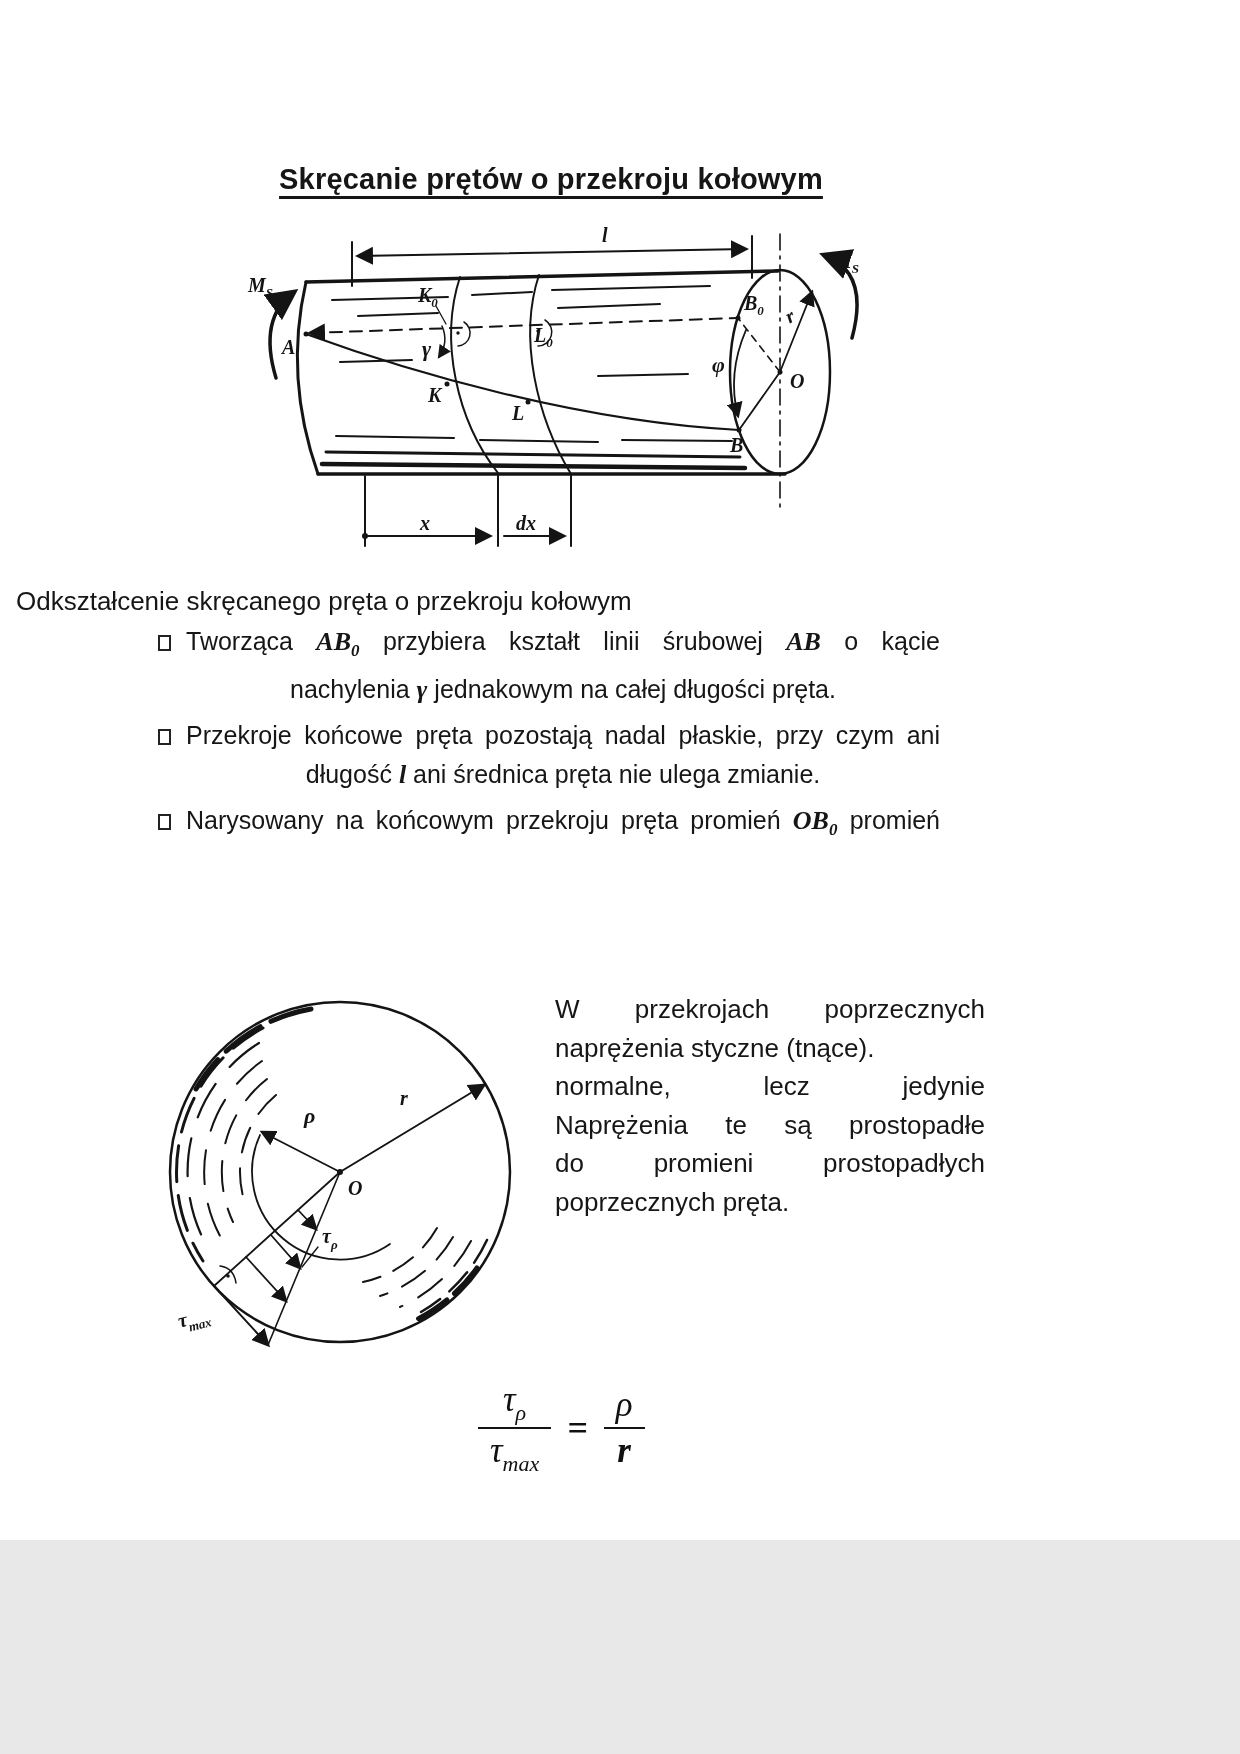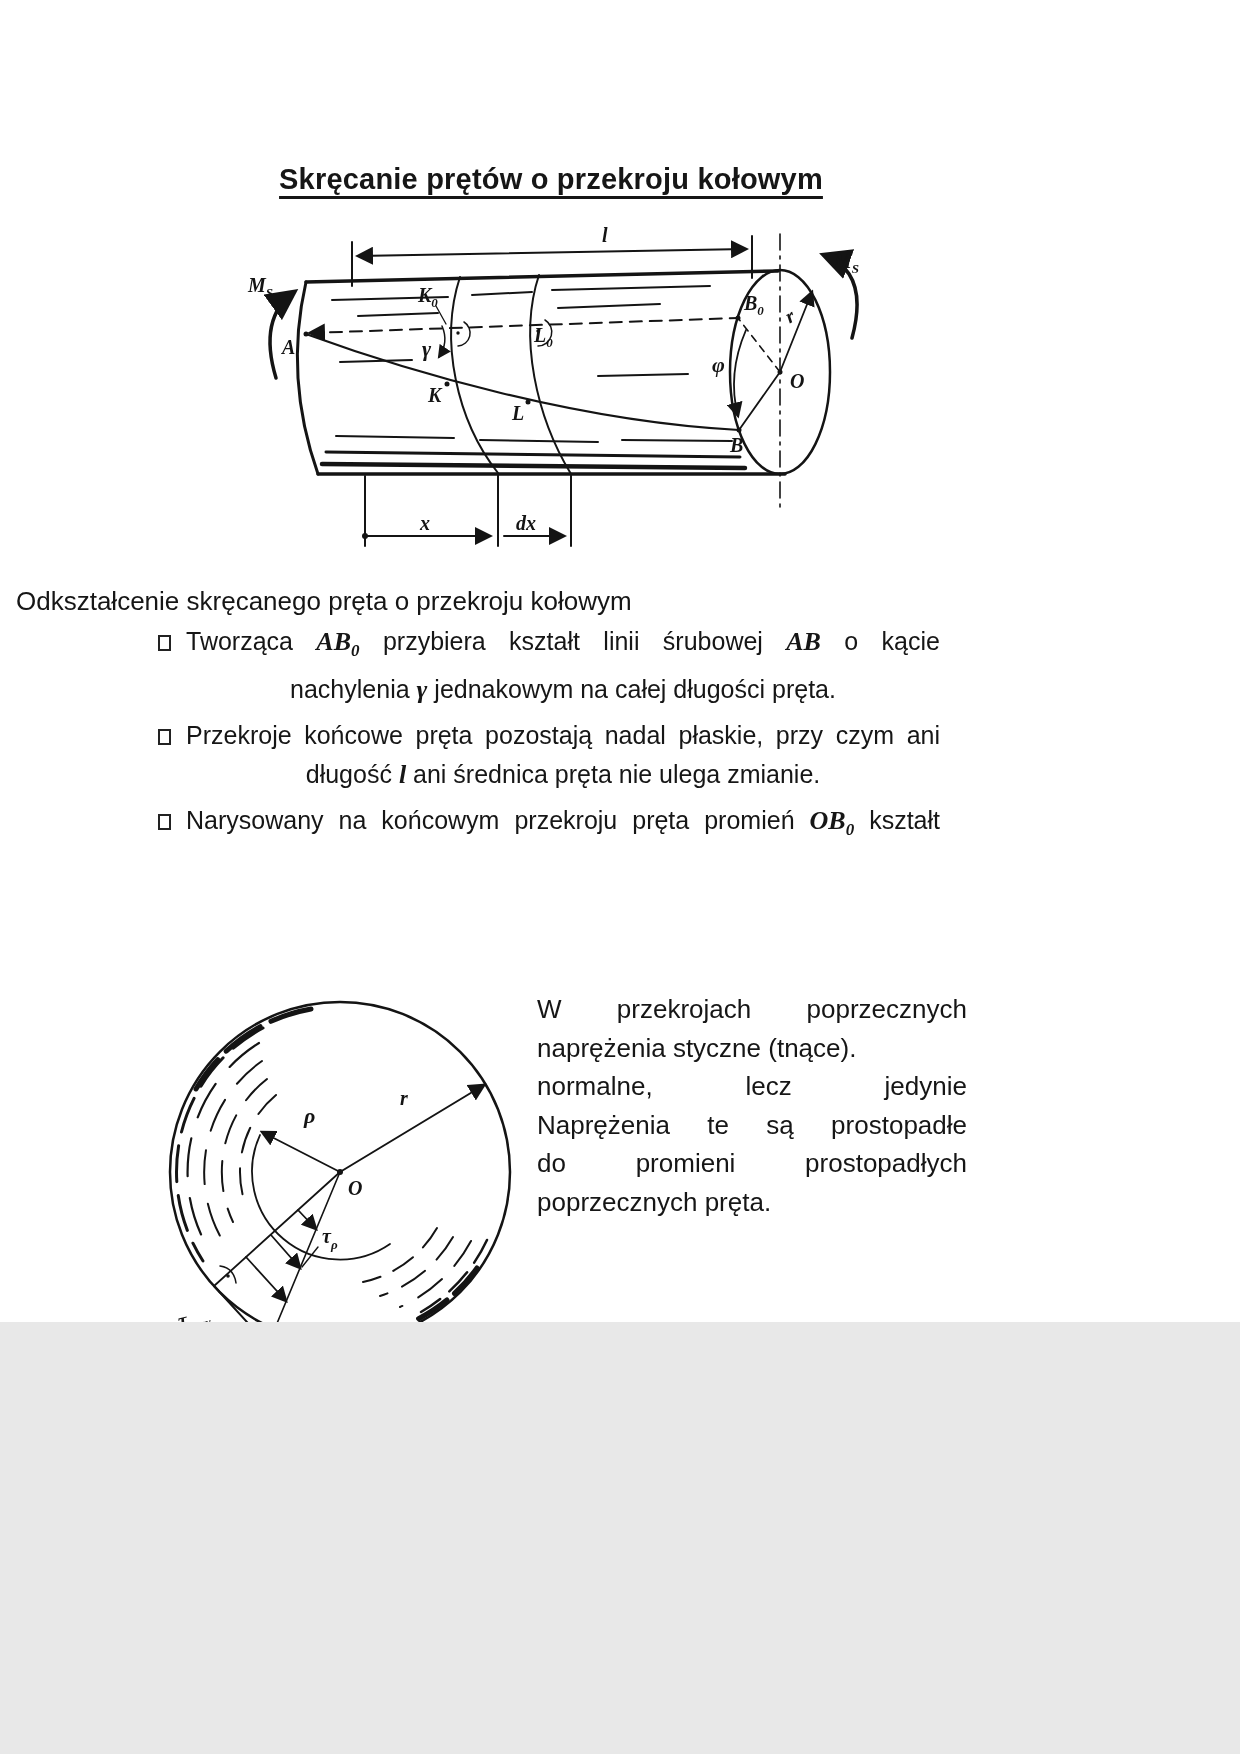--- a/index.html
+++ b/index.html
@@ -1,34 +1,34 @@
 <!DOCTYPE html>
 <html><head>
 <meta charset="utf-8">
 <style>
   html,body { margin:0; padding:0; background:#e8e8e8; }
-  .page { position:relative; width:1240px; height:1322px; background:#ffffff;
+  .page { position:relative; width:1240px; height:1540px; background:#ffffff;
           font-family:"Liberation Sans", sans-serif; color:#161616; overflow:hidden; }
 
   .title { position:absolute; top:163px; left:0; width:1102px; text-align:center;
            font-size:29px; font-weight:700; letter-spacing:0.2px;
            text-decoration:underline; text-decoration-thickness:2.5px; text-underline-offset:7px; }
 
   .caption { position:absolute; top:586px; left:16px; width:1094px; text-align:left; font-size:26px; }
 
   .bullets { position:absolute; top:622px; left:156px; width:784px; }
   .bullet  { position:relative; padding-left:30px; margin-bottom:7px; }
   .bullet .sq { position:absolute; left:2px; top:13px; width:9px; height:12px; border:2.5px solid #222; background:#fff; }
   .bl { font-size:25px; line-height:39px; text-align:center; }
   .jl { text-align:justify; text-align-last:justify; -moz-text-align-last:justify; }
 
   .m    { font-family:"Liberation Serif", serif; font-style:italic; font-weight:700; font-size:26px; }
   .msub { font-family:"Liberation Serif", serif; font-style:italic; font-weight:700; font-size:17px; vertical-align:-6px; }
 
-  .para { position:absolute; left:537px; top:990px; width:430px; }
+  .para { position:absolute; left:555px; top:990px; width:430px; }
   .pl { font-size:26px; line-height:38.6px; text-align:justify; text-align-last:left; }
   .pl.jl { text-align-last:justify; -moz-text-align-last:justify; }
 
   .fig1 { position:absolute; left:240px; top:226px; width:640px; height:350px; }
   .fig2 { position:absolute; left:150px; top:985px; width:390px; height:440px; }
 
   .lb  { font-family:"Liberation Serif", serif; font-style:italic; font-weight:700; font-size:20px; fill:#141414; }
   .lbs { font-size:13px; }
   .lbg { font-size:22px; }
 
@@ -148,21 +148,21 @@
 
     <div class="bullet">
       <span class="sq"></span>
       <div class="bl jl">Przekroje końcowe pręta pozostają nadal płaskie, przy czym ani</div>
       <div class="bl"><span>długość </span><span class="m">l</span><span> ani średnica pręta nie ulega zmianie.</span></div>
     </div>
 
 
     <div class="bullet">
       <span class="sq"></span>
-      <div class="bl jl"><span>Narysowany na końcowym przekroju pręta promień </span><span class="m">OB</span><span class="msub">0</span><span> kształt</span></div>
+      <div class="bl jl"><span>Narysowany na końcowym przekroju pręta promień </span><span class="m">OB</span><span class="msub">0</span><span> promień</span></div>
     </div>
 
   </div>
 
   <svg class="fig2" viewBox="0 0 390 440">
     <defs>
       <marker id="ah2" markerWidth="9" markerHeight="9" refX="7.5" refY="4.5" orient="auto-start-reverse" viewBox="0 0 9 9">
         <path d="M0,0 L9,4.5 L0,9 z" fill="#141414"></path>
       </marker>
     </defs>

